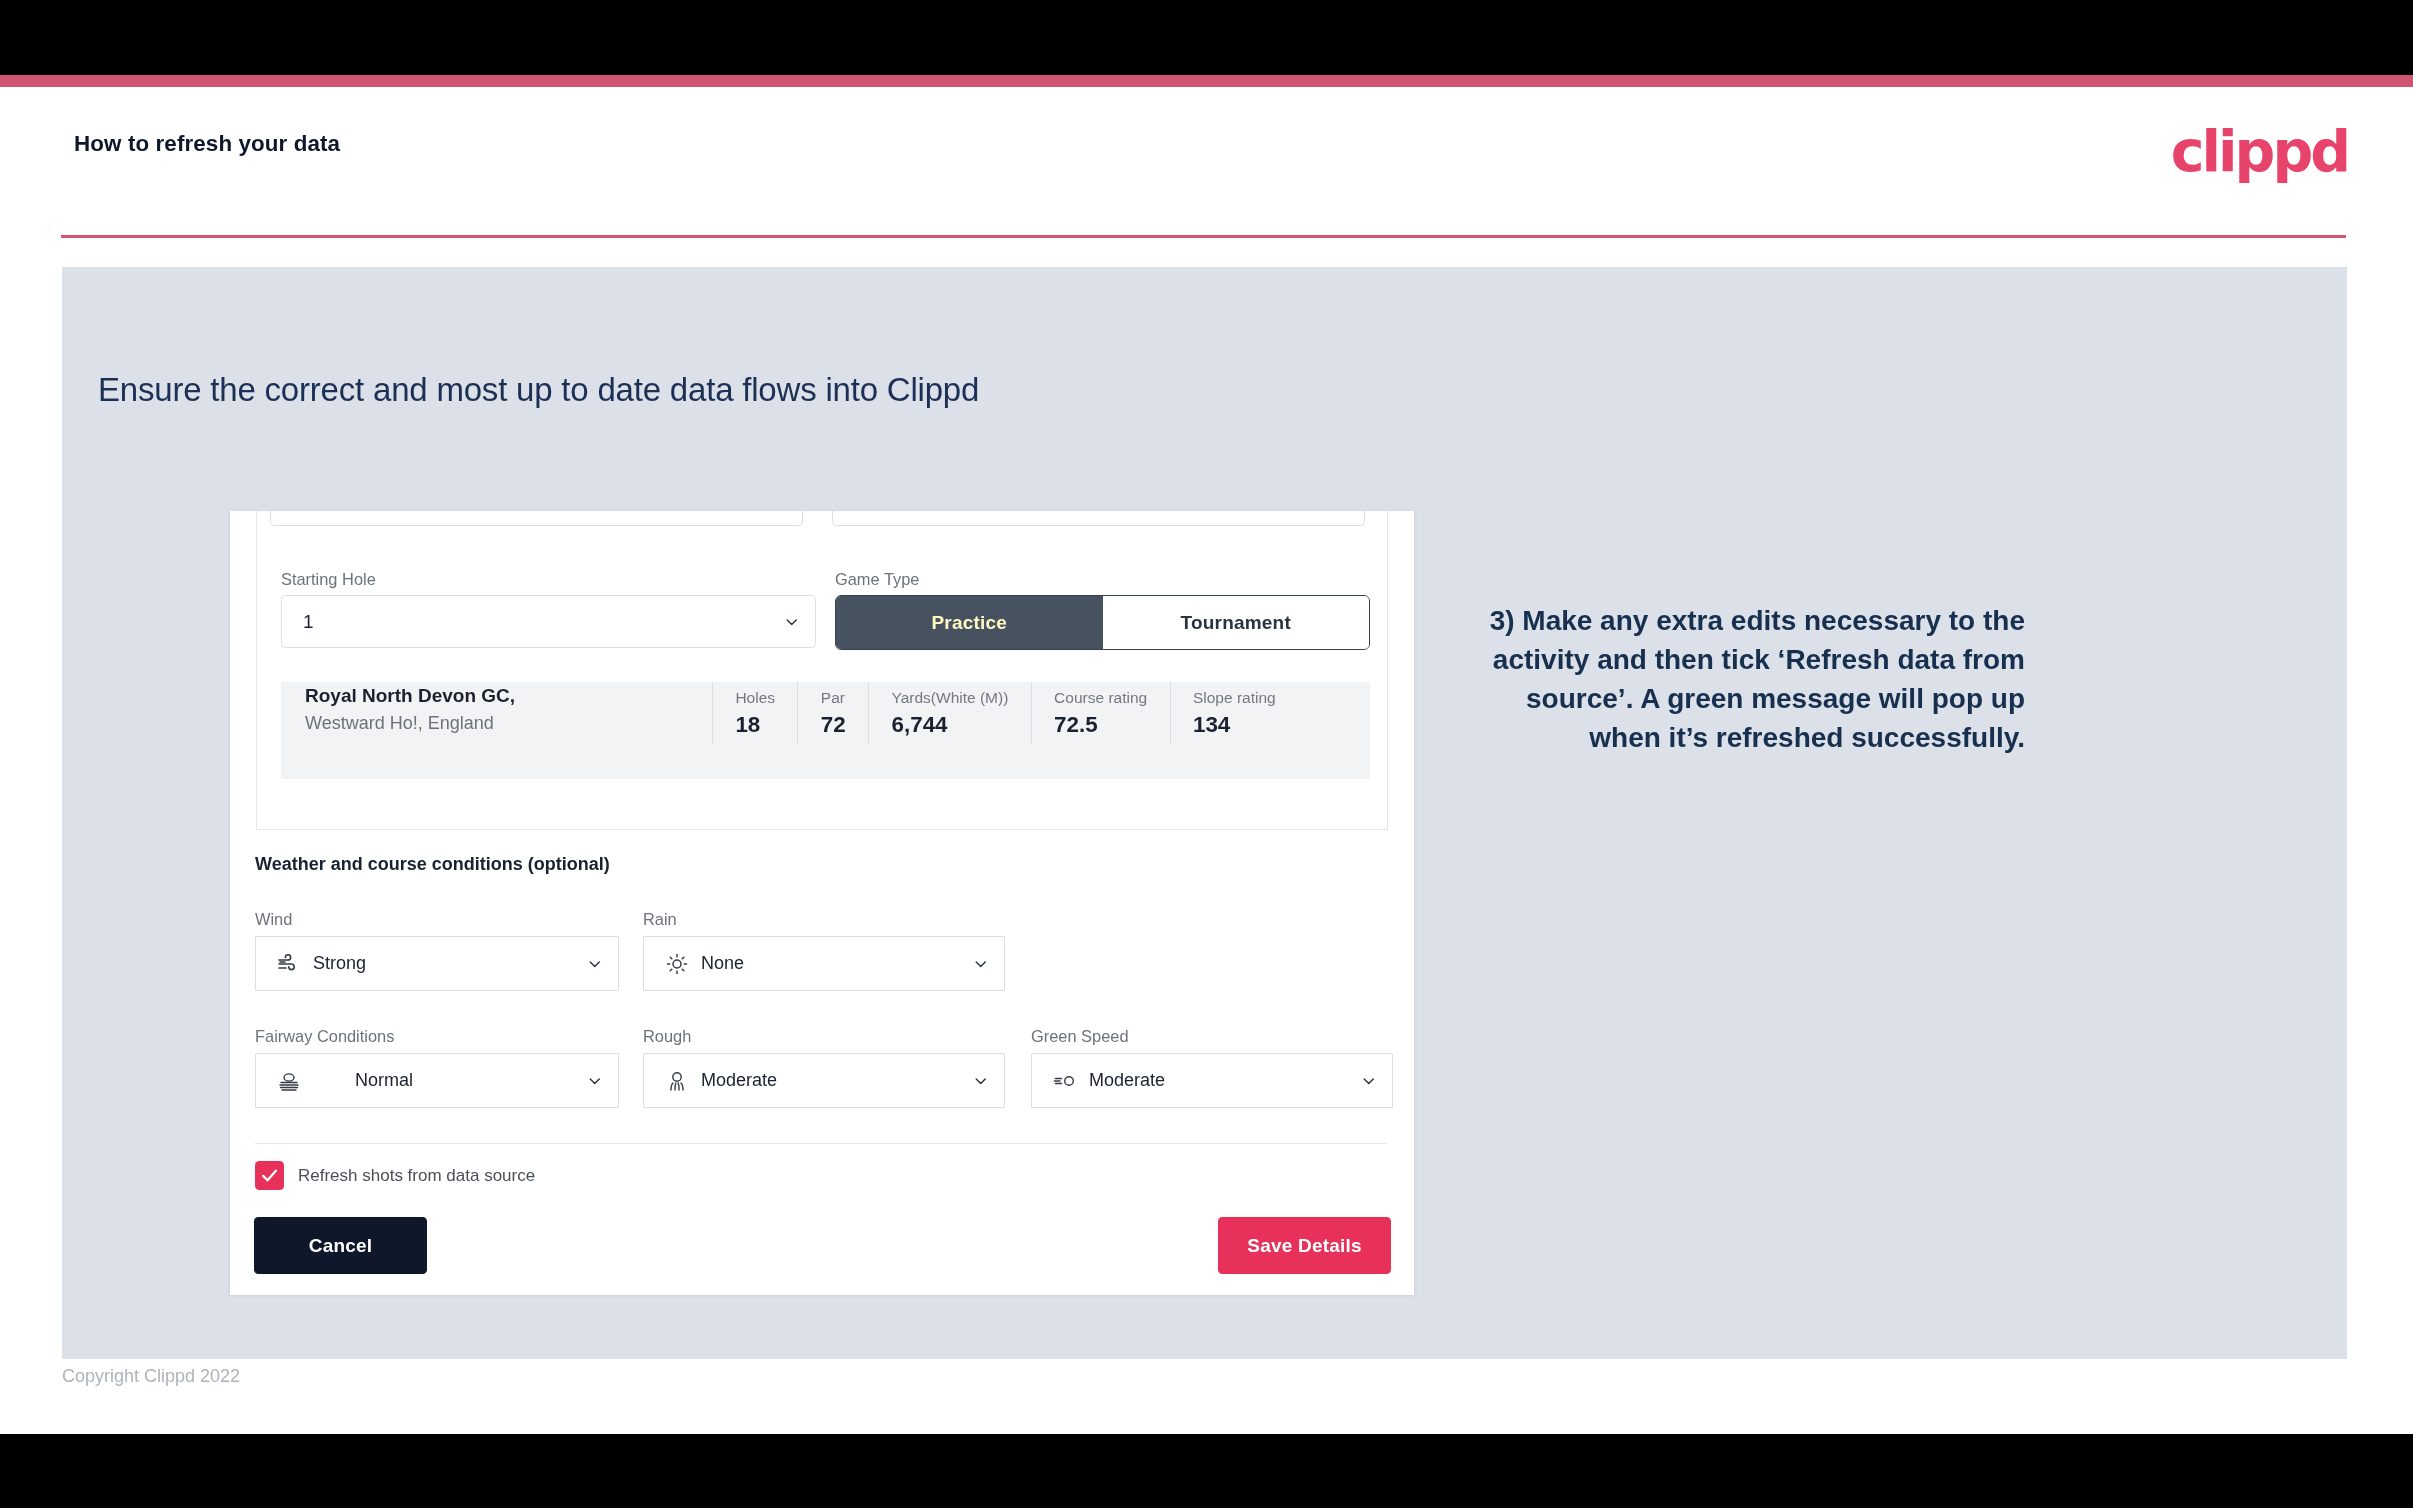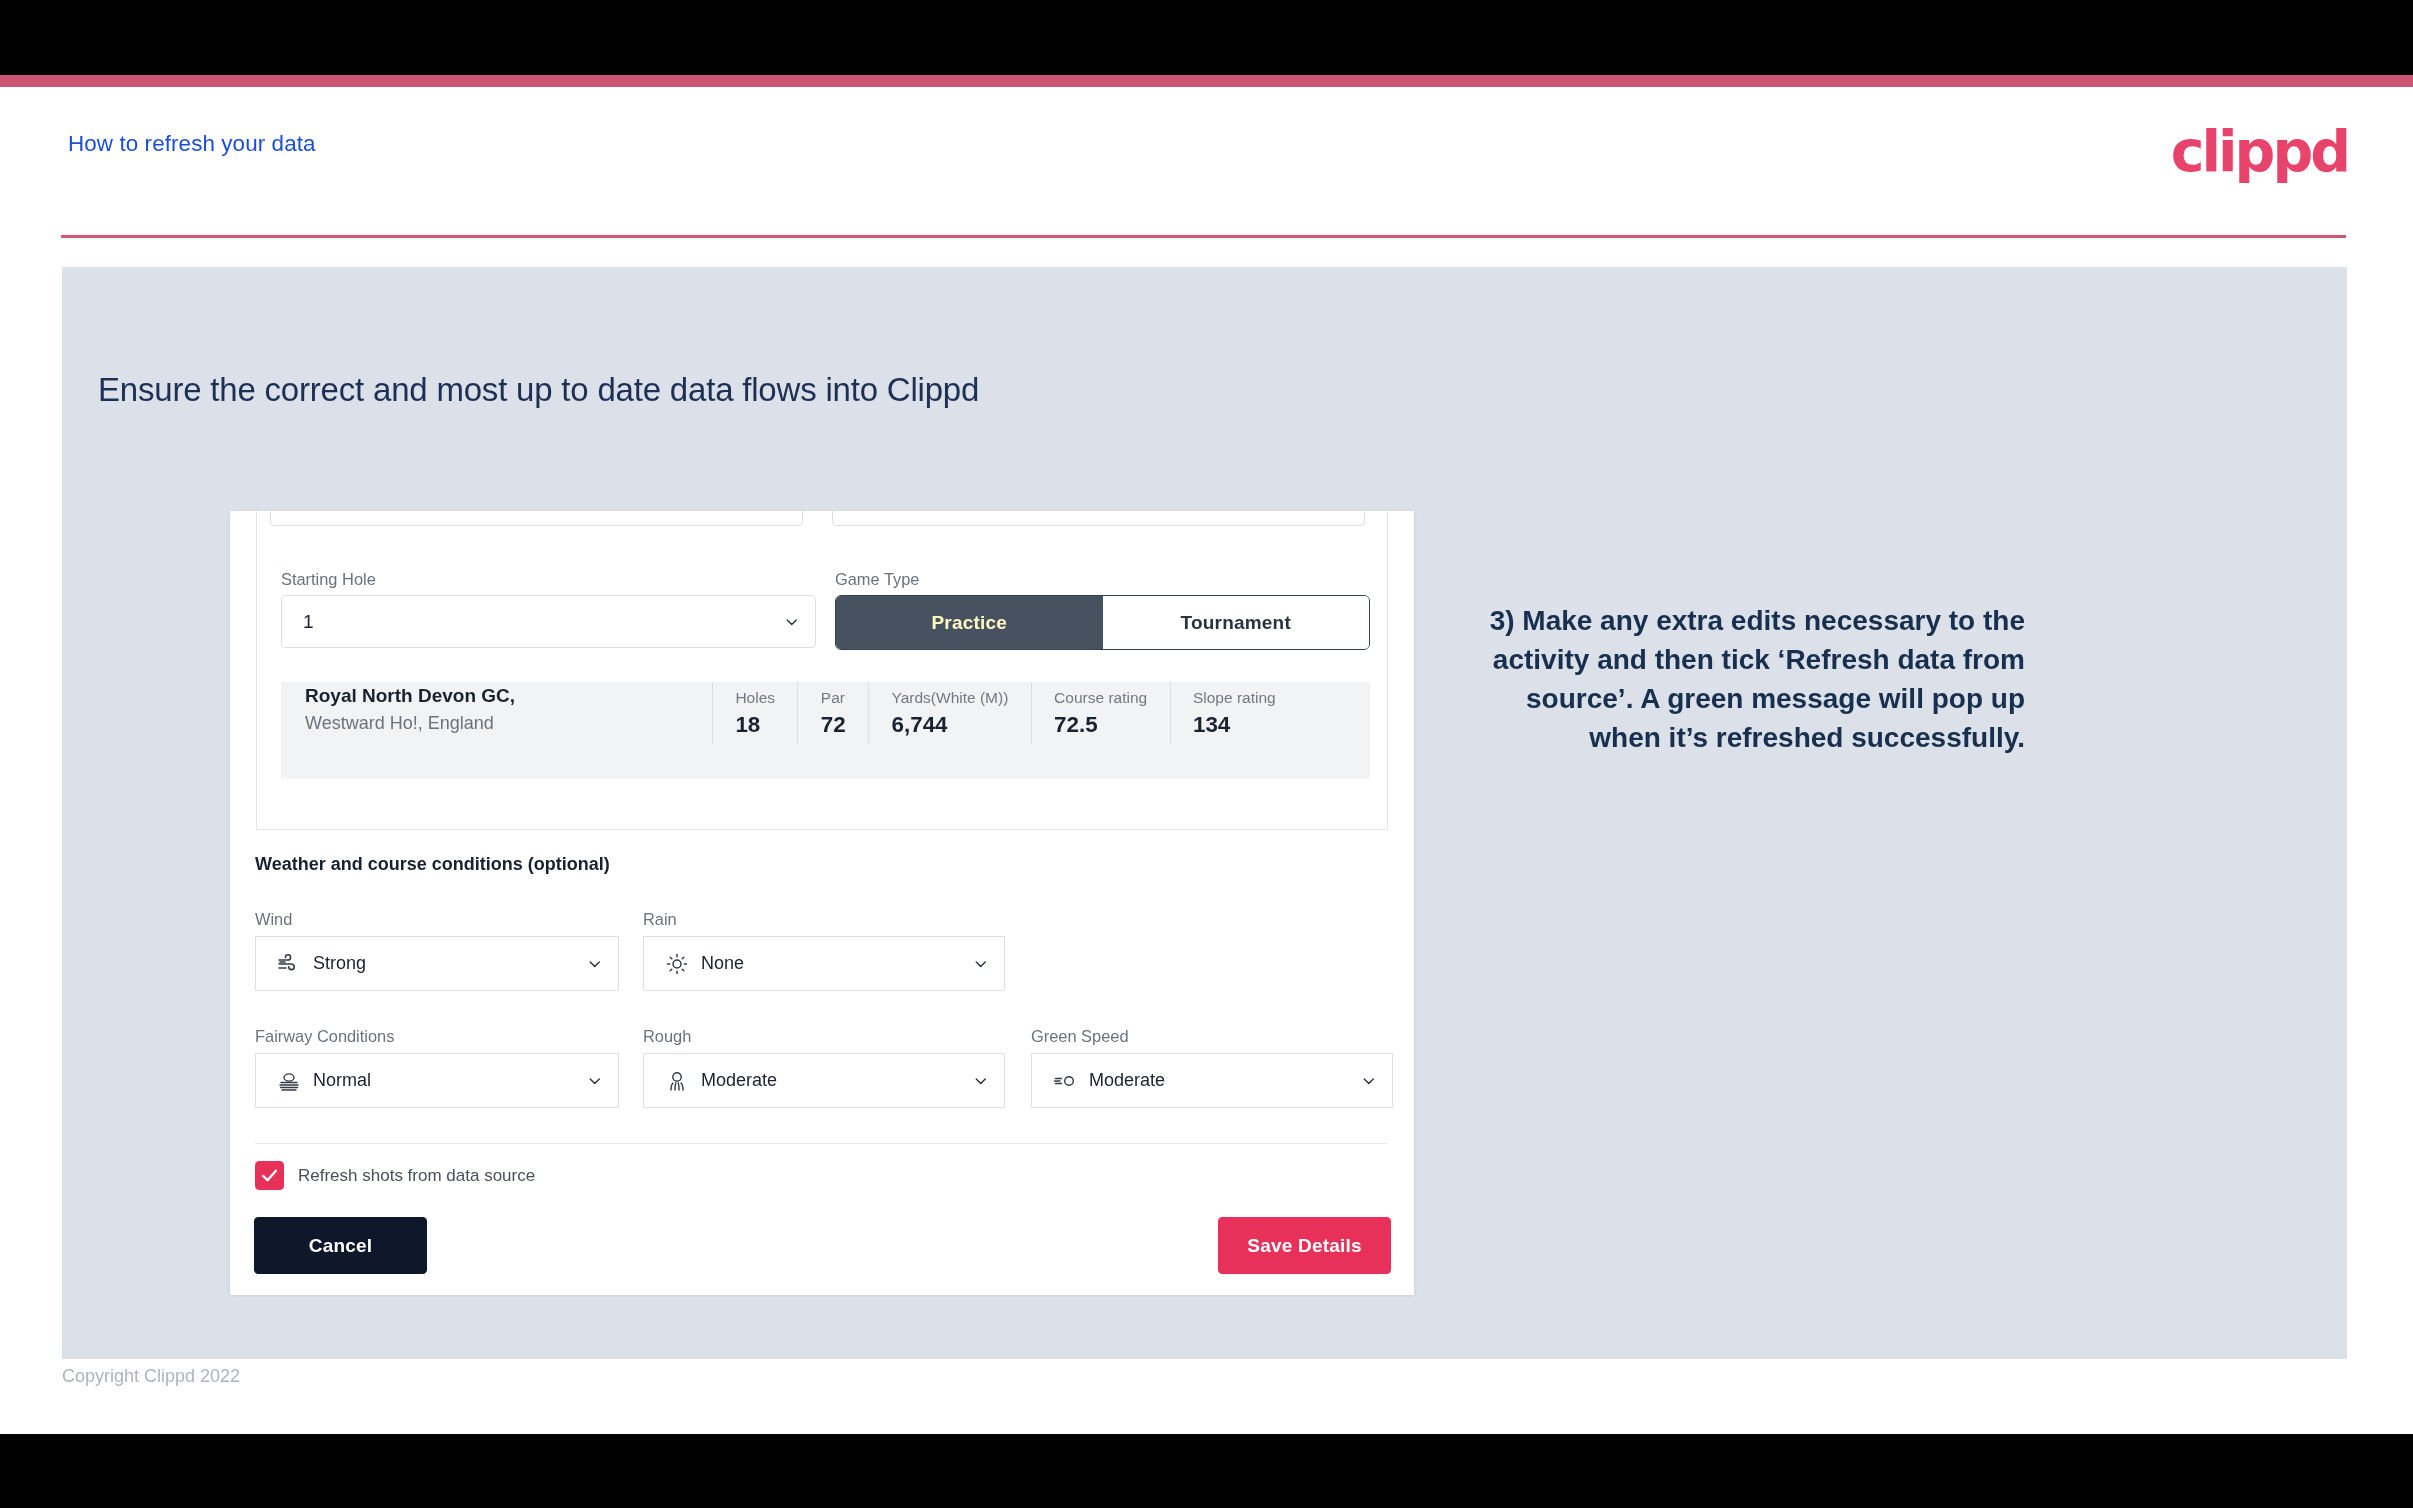--- a/index.html
+++ b/index.html
@@ -11,22 +11,22 @@
   }
   .stage { position: relative; width: 2413px; height: 1508px; background:#ffffff; }
 
   
   .bar-top-black { position:absolute; left:0; top:0; width:2413px; height:75px; background:#000000; }
   .bar-top-pink  { position:absolute; left:0; top:75px; width:2413px; height:12px; background:#CE5572; }
   .bar-bottom-black { position:absolute; left:0; top:1434px; width:2413px; height:74px; background:#000000; }
 
   
   .slide-kicker {
-    position:absolute; left:68px; top:131px;
-    font-size:22.4px; font-weight:400; color:#1d4ed8; letter-spacing:0.1px;
+    position:absolute; left:74px; top:131px;
+    font-size:22.4px; font-weight:700; color:#0f172a; letter-spacing:0.1px;
   }
   .brand-logo {
     position:absolute; right:65px; top:123px;
     font-size:57px; font-weight:800; color:#E8436A;
     letter-spacing:-3px; line-height:1; font-family:"DejaVu Sans", sans-serif;
   }
   .header-rule {
     position:absolute; left:61px; top:235px; width:2285px; height:2.6px;
     background:#D8536F;
   }
@@ -132,21 +132,21 @@
   .cond-select .ic { width:24px; height:24px; margin-right:12px; flex:0 0 24px; }
   .cond-select .ic svg { width:24px; height:24px; display:block; }
   .cond-select .val { font-size:18px; color:#1A2230; }
 
   .wind-label { left:255px; top:910px; }
   .wind-select { left:255px; top:936px; width:183px; }
   .rain-label { left:643px; top:910px; }
   .rain-select { left:643px; top:936px; width:362px; }
 
   .fairway-label { left:255px; top:1027px; }
-  .fairway-select { left:255px; top:1053px; width:183px; }
+  .fairway-select { left:255px; top:1053px; width:183px;gap:42px; }
   .rough-label { left:643px; top:1027px; }
   .rough-select { left:643px; top:1053px; width:362px; }
   .green-label { left:1031px; top:1027px; }
   .green-select { left:1031px; top:1053px; width:362px; }
 
   
   .wind-select  { width:364px; }
   .fairway-select { width:364px; }
 
   .divider {

